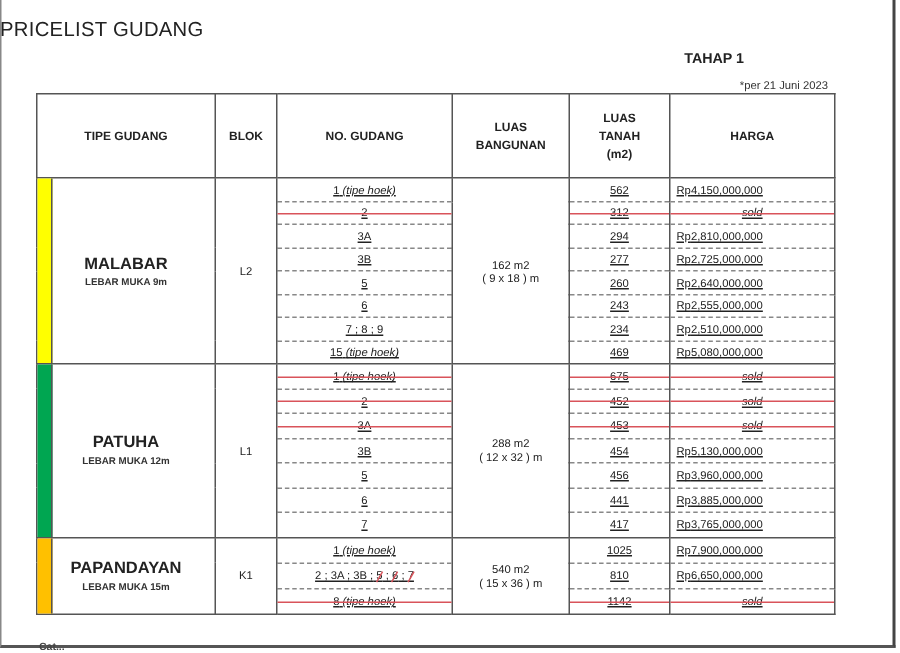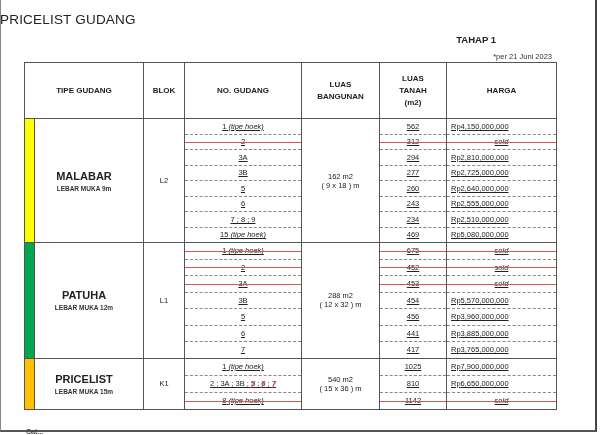--- a/index.html
+++ b/index.html
@@ -190,21 +190,21 @@
         <td class="sub"><span>3A</span></td>
         <td class="sub">453</td>
         <td class="sub"><span class="sold-txt">sold</span></td>
       </tr>
       <tr class="" style="height: 16.5px;">
         <td class="sub"><span>3B</span></td>
         <td class="sub">454</td>
         <td class="sub">
           <div class="price">
           <span>Rp</span>
-          <span>5,570,000,000</span>
+          <span>5,130,000,000</span>
         </div>
         </td>
       </tr>
       <tr class="" style="height: 16.5px;">
         <td class="sub"><span>5</span></td>
         <td class="sub">456</td>
         <td class="sub">
           <div class="price">
           <span>Rp</span>
           <span>3,960,000,000</span>
@@ -227,21 +227,21 @@
         <td class="sub">
           <div class="price">
           <span>Rp</span>
           <span>3,765,000,000</span>
         </div>
         </td>
       </tr>
       <tr class="first" style="height: 17px;">
         <td class="tipe" rowspan="3">
           <span class="bar" style="background:#ffc000"></span>
-          <span class="tname">PRICELIST</span>
+          <span class="tname">PAPANDAYAN</span>
           <span class="tsub">LEBAR MUKA 15m</span>
         </td>
         <td rowspan="3">K1</td>
         <td class="sub"><span>1</span> <i>(tipe hoek)</i></td>
         <td rowspan="3">
           <span>540 m2</span><br>
           <span>( 15 x 36 ) m</span>
         </td>
         <td class="sub">1025</td>
         <td class="sub">

